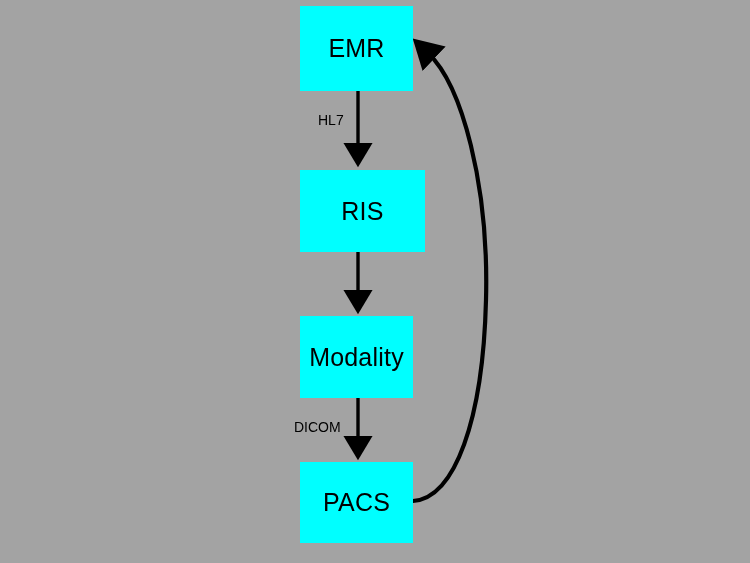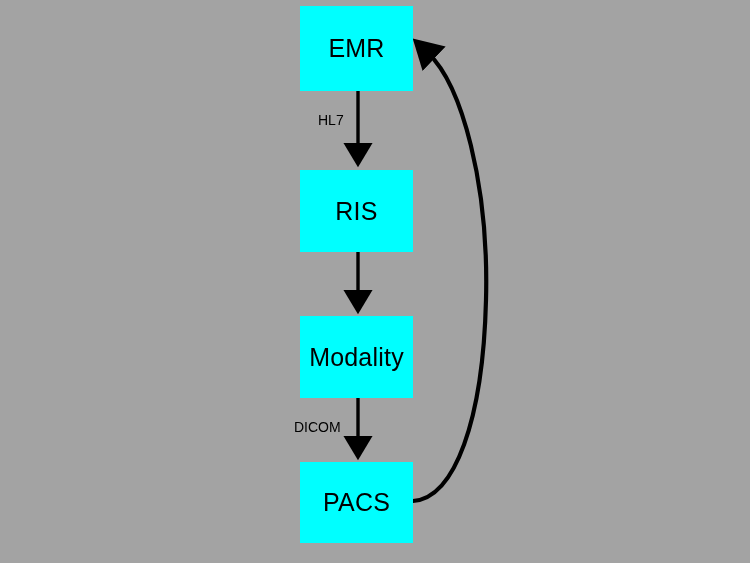--- a/index.html
+++ b/index.html
@@ -75,21 +75,21 @@
 
     <line x1="358" y1="398" x2="358" y2="443" stroke="#000000" stroke-width="3.4" marker-end="url(#arrowhead-down)"></line>
 
     <path d="M 413,501 C 455,498 483,420 486,300 C 489,185 462,85 428,53" fill="none" stroke="#000000" stroke-width="4.2" stroke-linecap="round" marker-end="url(#arrowhead-curve)"></path>
   </svg>
 
   <div class="node-box" style="left:300px; top:6px; width:113px; height:85px;">
     <span class="node-label">EMR</span>
   </div>
 
-  <div class="node-box" style="left:300px; top:170px; width:113px; height:82px;text-align:center;">
+  <div class="node-box" style="left:300px; top:170px; width:125px; height:82px;text-align:center;">
     <span class="node-label">RIS</span>
   </div>
 
   <div class="node-box" style="left:300px; top:316px; width:113px; height:82px;justify-content:center;">
     <span class="node-label">Modality</span>
   </div>
 
   <div class="node-box" style="left:300px; top:462px; width:113px; height:81px;justify-content:center;">
     <span class="node-label">PACS</span>
   </div>

